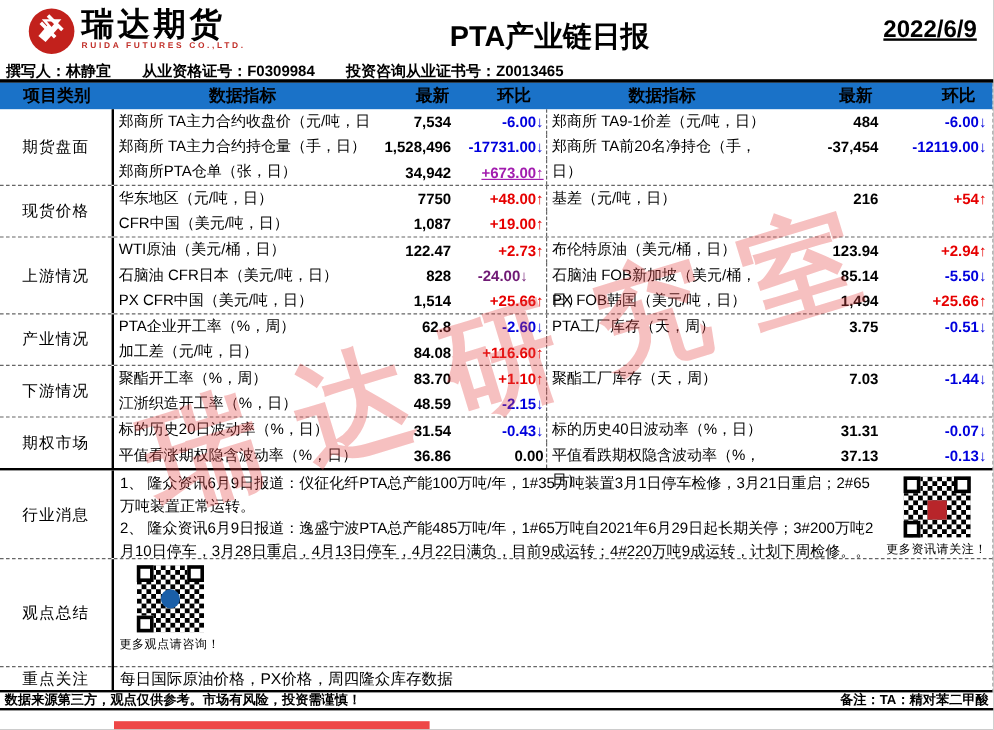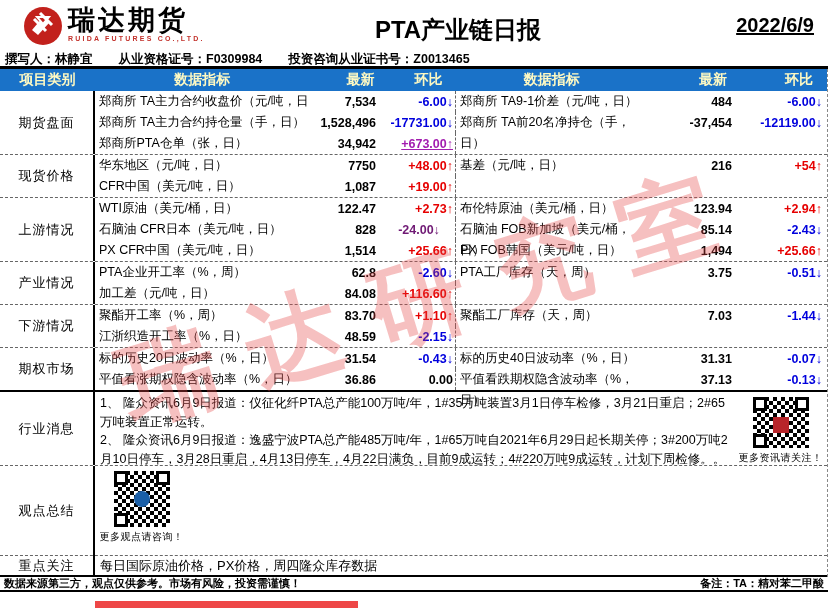--- a/index.html
+++ b/index.html
@@ -14,21 +14,21 @@
   .logo-cn { font-size:27px; font-weight:bold; letter-spacing:3px; line-height:30px; }
   .logo-en { font-size:7px; color:#c2302a; letter-spacing:2.2px; font-weight:bold; }
   .title { flex:1; text-align:center; font-size:24px; font-weight:bold; padding-top:9px; }
   .date { width:150px; text-align:right; font-size:20px; font-weight:bold; padding-top:9px;text-decoration:underline; }
 
   
   .byline { display:flex; gap:26px; padding:1px 0 2px 5px; font-size:12.5px; font-weight:bold; height:19px; border-bottom:3px solid #000; }
 
   
   .tablewrap { border-right:1px dashed #888; }
-  .thead { display:flex; background:#1a72c8; color:#fef9c3; font-weight:bold; font-size:14px; height:22px; align-items:center; }
+  .thead { display:flex; background:#1a72c8; color:#000000; font-weight:bold; font-size:14px; height:22px; align-items:center; }
   .thead .h1 { width:95px;  text-align:center; }
   .thead .h2 { width:215px; text-align:center; }
   .thead .h3 { width:75px;  text-align:right; padding-right:10px; }
   .thead .h4 { width:70px;  text-align:right; padding-right:12px; }
   .thead .h5 { width:195px; text-align:center; }
   .thead .h6 { width:92px;  text-align:right; padding-right:14px; }
   .thead .h7 { width:86px;  text-align:right; padding-right:14px; }
 
   .section { display:flex; border-bottom:1px dashed #666; }
   .section.solid-b { border-bottom:2px solid #000; }
@@ -170,21 +170,21 @@
           <div class="rind">布伦特原油（美元/桶，日）</div>
           <div class="val rval">123.94</div>
           <div class="chg rchg" style="color: rgb(230, 0, 0);">+2.94↑</div>
         </div>
         <div class="r">
           <div class="ind">石脑油 CFR日本（美元/吨，日）</div>
           <div class="val">828</div>
           <div class="chg" style="color: #701a75; text-align: center;">-24.00↓</div>
           <div class="rind">石脑油 FOB新加坡（美元/桶，日）</div>
           <div class="val rval">85.14</div>
-          <div class="chg rchg" style="color: rgb(0, 0, 221);">-2.43↓</div>
+          <div class="chg rchg" style="color: rgb(0, 0, 221);">-5.50↓</div>
         </div>
         <div class="r">
           <div class="ind">PX CFR中国（美元/吨，日）</div>
           <div class="val">1,514</div>
           <div class="chg" style="color: rgb(230, 0, 0);">+25.66↑</div>
           <div class="rind">PX FOB韩国（美元/吨，日）</div>
           <div class="val rval">1,494</div>
           <div class="chg rchg" style="color: rgb(230, 0, 0);">+25.66↑</div>
         </div>
       </div>

